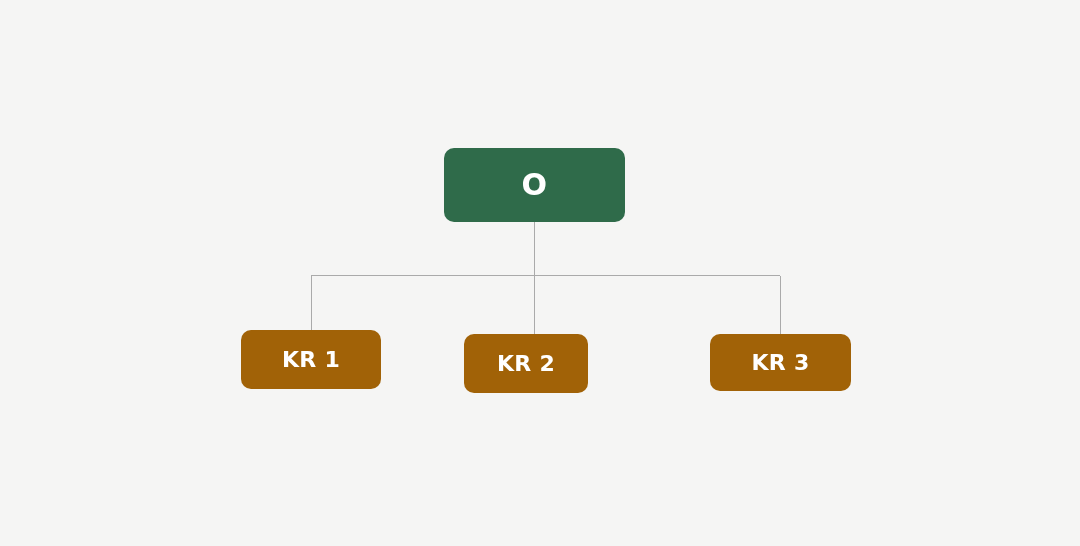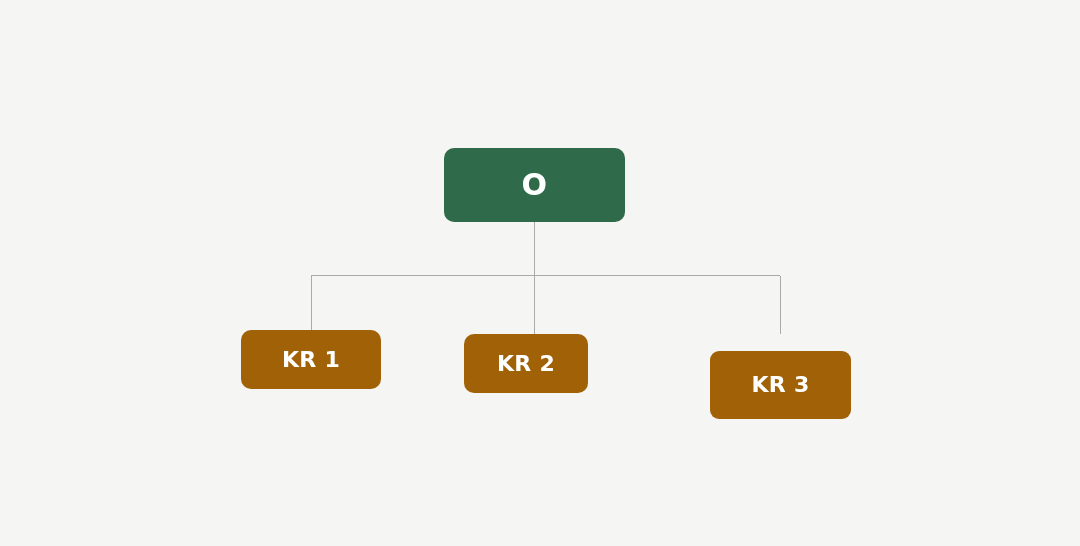--- a/index.html
+++ b/index.html
@@ -70,24 +70,23 @@
     height: 59px;
   }
   #node-kr-2 {
     left: 464px;
     top: 334px;
     width: 124px;
     height: 59px;
   }
   #node-kr-3 {
     left: 710px;
-    top: 351px;
+    top: 334px;
     width: 141px;
-    height: 68px;
-    border-radius: 9px;
+    height: 57px;
   }
 </style>
 </head>
 <body>
 
 <div id="diagram-canvas">
 
   <svg id="connector-layer" viewBox="0 0 1080 546" width="1080" height="546" xmlns="http://www.w3.org/2000/svg">
     <g stroke="#aaaaaa" stroke-width="1" fill="none" shape-rendering="crispEdges">
       <line x1="534.5" y1="222" x2="534.5" y2="275.5"></line>

